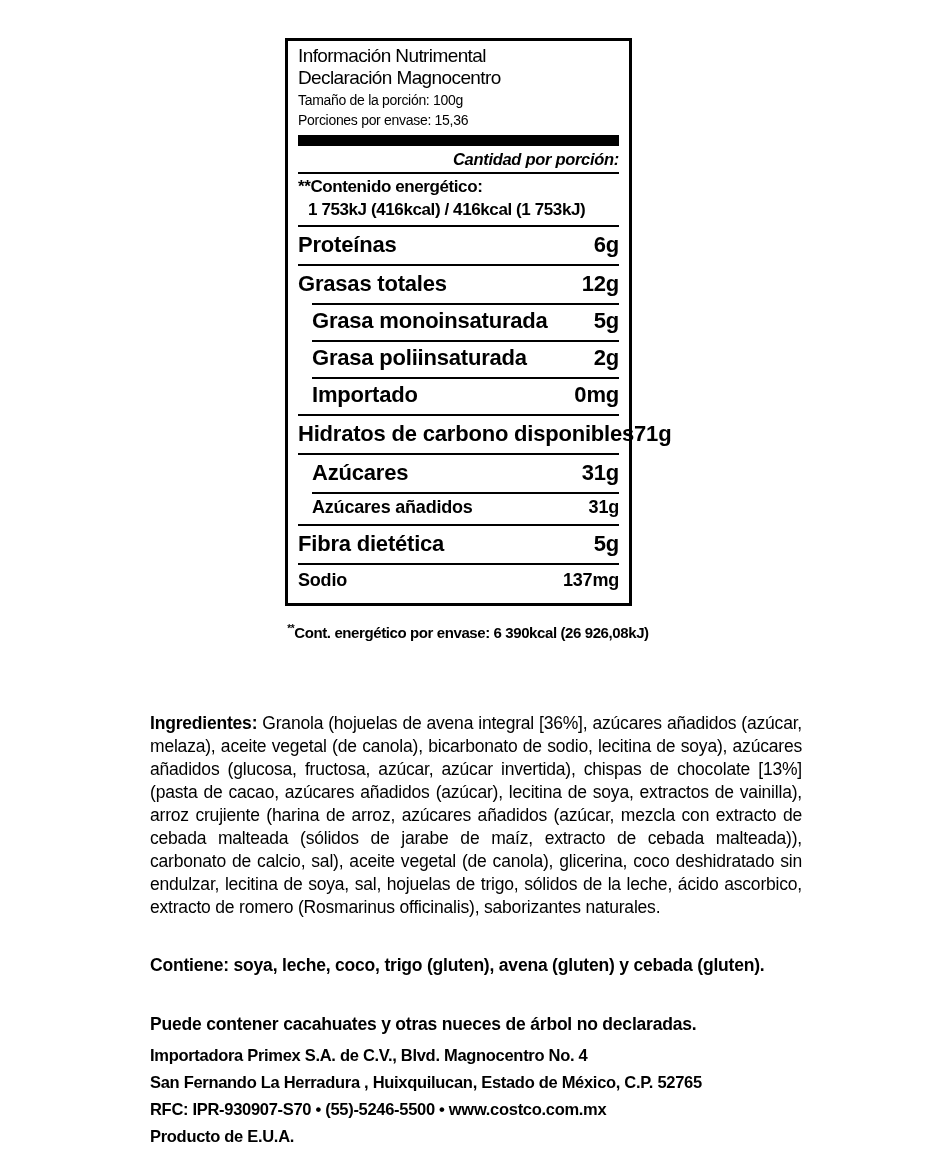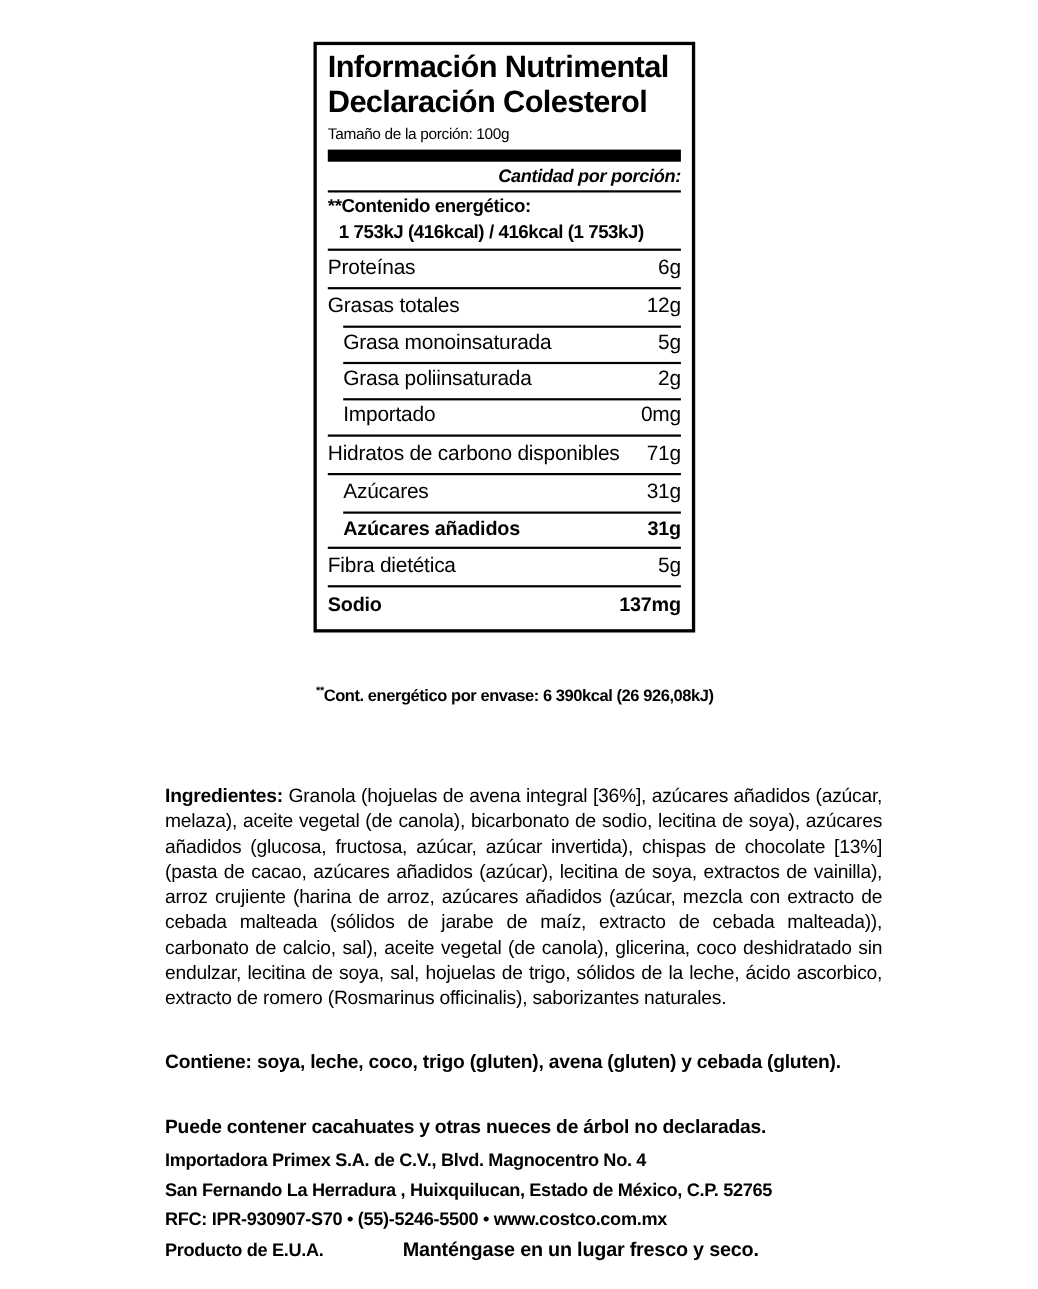--- a/index.html
+++ b/index.html
@@ -6,31 +6,31 @@
   body{
     width:944px;height:1172px;position:relative;background:#ffffff;
     font-family:"Liberation Sans","DejaVu Sans",sans-serif;color:#000;
     -webkit-font-smoothing:antialiased;
   }
   
   .nf-box{
     position:absolute;left:285px;top:38px;width:321px;
     border:3px solid #000;padding:4px 10px 6px 10px;background:#fff;
   }
-  .nf-title{font-size:28px;font-weight:700;letter-spacing:-0.6px;line-height:1.14;}
+  .nf-title{font-size:19px;font-weight:400;letter-spacing:-0.6px;line-height:1.14;}
   .nf-serving{font-size:14px;line-height:1.38;letter-spacing:-0.3px;margin-top:3px;}
   .nf-serving div{white-space:nowrap;}
   .thick-bar{height:11px;background:#000;margin:5px 0 3px 0;}
   .amount-per{font-size:16.5px;font-style:italic;font-weight:700;text-align:right;
     letter-spacing:-0.3px;padding:1px 0 3px 0;}
   .energy{border-top:2px solid #000;padding:3px 0 5px 0;}
   .energy-title{font-size:17px;font-weight:700;letter-spacing:-0.4px;}
   .energy-values{font-size:17px;font-weight:700;letter-spacing:-0.4px;padding-left:10px;margin-top:3px;white-space:nowrap;}
   .row{position:relative;display:flex;justify-content:space-between;align-items:baseline;
-    padding:5px 0 6px 0;font-size:19px;letter-spacing:-0.2px;}
+    padding:5px 0 6px 0;font-size:22px;letter-spacing:-0.2px;font-weight:bold;}
   .row .lab{white-space:nowrap;}
   .row .val{white-space:nowrap;}
   .row.indent{padding-left:14px;}
   .row.bold{font-weight:700;}
   .row.big{font-size:18px;}
   .row.cond{font-size:15.5px;letter-spacing:-0.4px;}
   .row.xcond{font-size:14px;letter-spacing:-0.55px;}
   .row.sep-full{border-top:2px solid #000;}
   .row.sep-ind::before{content:"";position:absolute;top:0;left:14px;right:0;height:2px;background:#000;}
   
@@ -63,24 +63,25 @@
   .imp-last{display:flex;align-items:baseline;text-align:right;}
   .imp-origin{white-space:nowrap;}
   .imp-storage{white-space:nowrap;font-size:18px;margin-left:72px;letter-spacing:-0.2px;}
 </style>
 </head>
 <body>
 
 <div class="nf-box">
   <div class="nf-title">
     <div>Información Nutrimental</div>
-    <div>Declaración Colesterol</div>
+    <div>Declaración Magnocentro</div>
   </div>
   <div class="nf-serving">
     <div>Tamaño de la porción: 100g</div>
+    <div>Porciones por envase: 15,36</div>
   </div>
   <div class="thick-bar"></div>
   <div class="amount-per">Cantidad por porción:</div>
 
   <div class="energy">
     <div class="energy-title">**Contenido energético:</div>
     <div class="energy-values">1 753kJ (416kcal) / 416kcal (1 753kJ)</div>
   </div>
 
   <div class="row sep-full">
@@ -136,16 +137,15 @@
 <div class="contains">Contiene: soya, leche, coco, trigo (gluten), avena (gluten) y cebada (gluten).</div>
 <div class="may-contain">Puede contener cacahuates y otras nueces de árbol no declaradas.</div>
 
 <div class="importer">
   <div class="imp-lines">
     <div>Importadora Primex S.A. de C.V., Blvd. Magnocentro No. 4</div>
     <div>San Fernando La Herradura , Huixquilucan, Estado de México, C.P. 52765</div>
     <div>RFC: IPR-930907-S70 • (55)-5246-5500 • www.costco.com.mx</div>
     <div class="imp-last">
       <span class="imp-origin">Producto de E.U.A.</span>
-      <span class="imp-storage">Manténgase en un lugar fresco y seco.</span>
     </div>
   </div>
 </div>
 
 </body></html>

